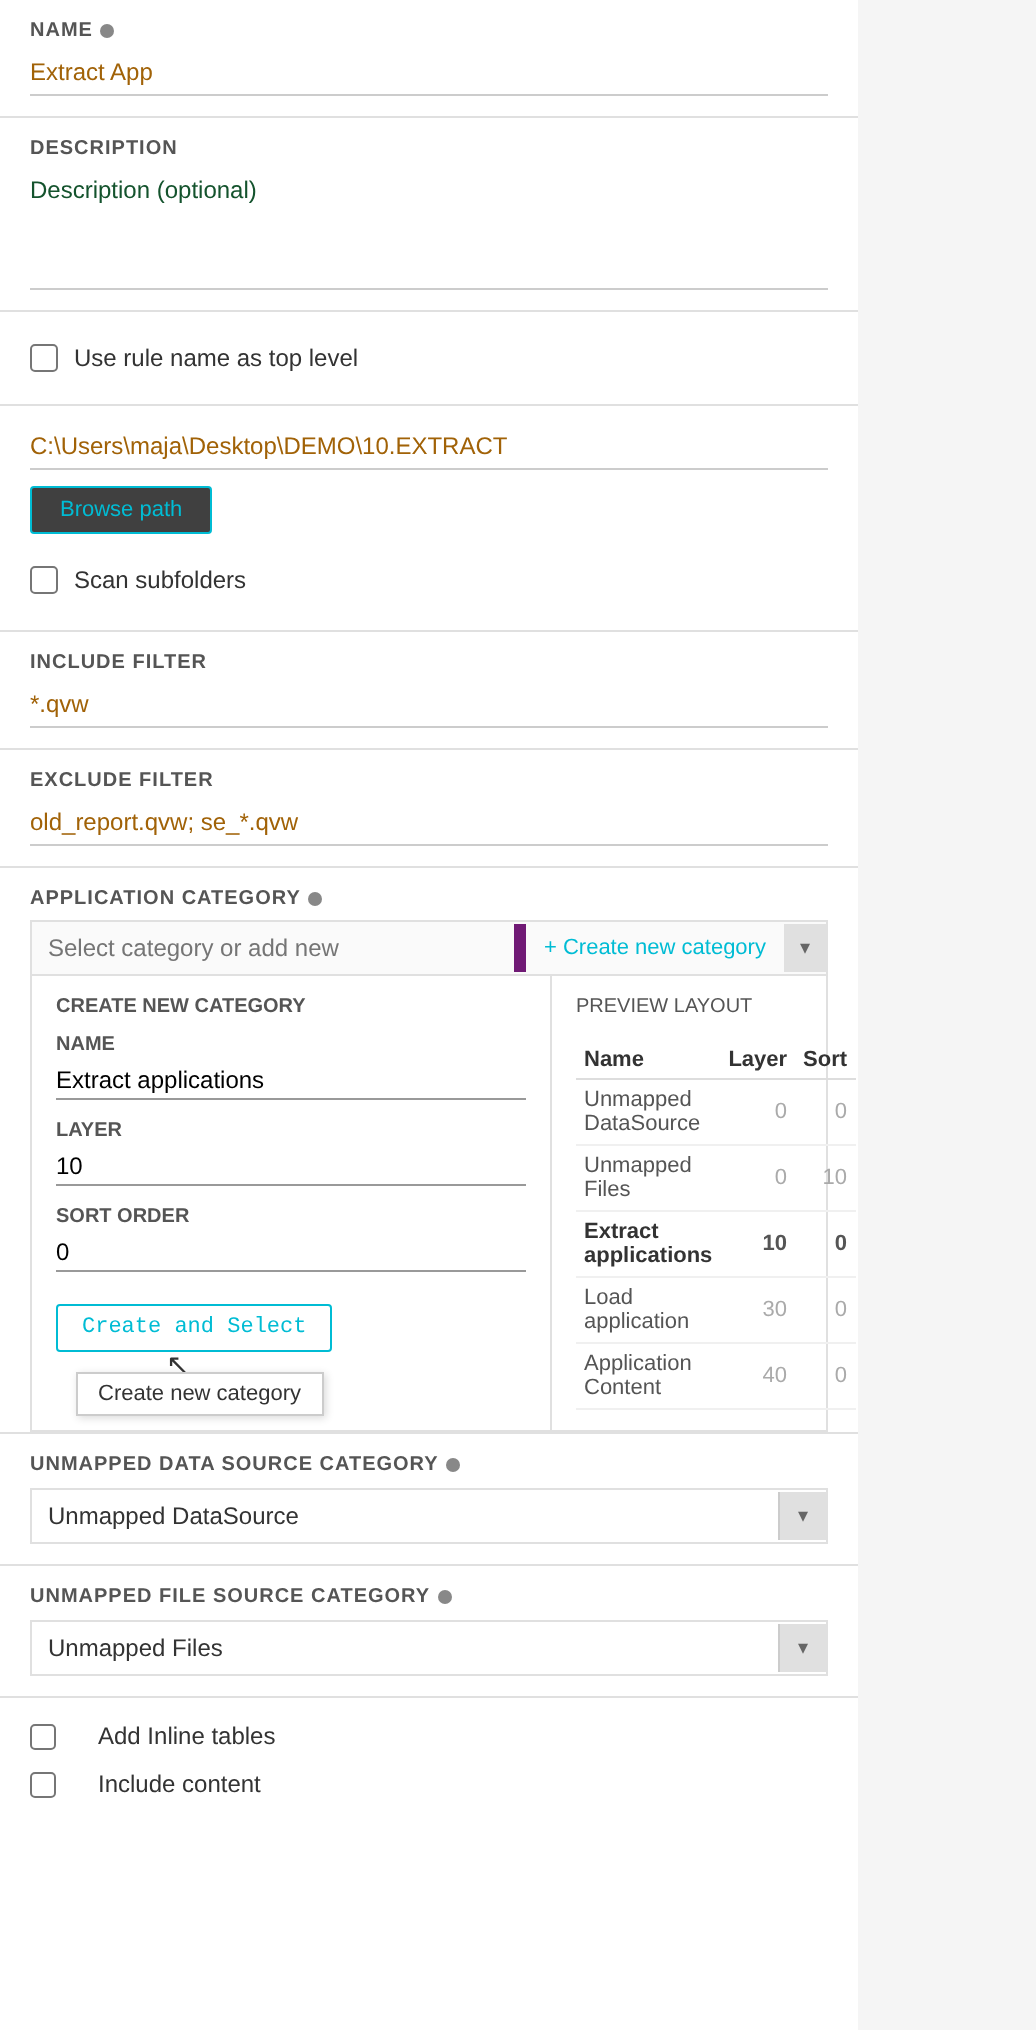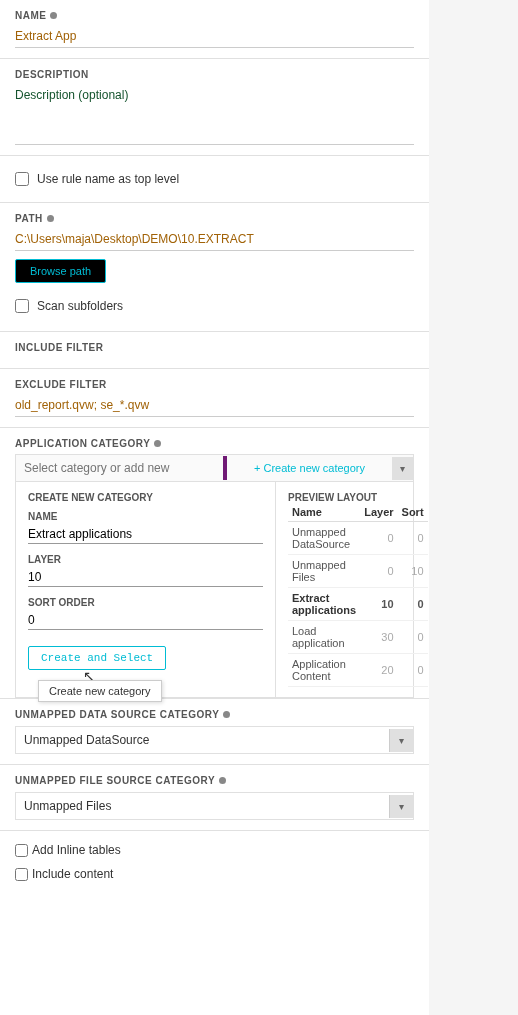--- a/index.html
+++ b/index.html
@@ -56,21 +56,21 @@
     .checkbox-row {
       display: flex;
       gap: 8px;
       margin: 8px 0;
     }
     .checkbox-row input[type=checkbox] {
       width: 14px;
       height: 14px;
     }
     .browse-btn {
-      background: #000000;
+      background: #404040;
       border: 1px solid #00bcd4;
       color: #00bcd4;
       padding: 5px 14px;
       font-size: 11px;
       cursor: pointer;
       border-radius: 2px;
       margin: 8px 0;
     }
 
     
@@ -90,24 +90,24 @@
       padding: 6px 8px;
       font-size: 12px;
       color: #4d7c0f;
       background: transparent;
       border: none;
       outline: none;
     }
     .create-new-btn {
       background: transparent;
       border: none;
-      border-left: 4px solid #701a75;
+      border-left: 6px solid #701a75;
       color: #00bcd4;
       font-size: 11px;
-      padding: 6px 27px;
+      padding: 6px 9px;
       cursor: pointer;
       white-space: nowrap;
     }
     .dropdown-arrow {
       background: #e0e0e0;
       border: none;
       padding: 6px 8px;
       cursor: pointer;
       font-size: 10px;
       color: #666;
@@ -188,24 +188,24 @@
       color: #333;
     }
 
     
     .preview-panel {
       flex: 1;
       padding: 10px 12px;
     }
     .preview-panel .panel-title {
       font-size: 10px;
-      font-weight: bold;
+      font-weight: normal;
       color: #555;
       text-transform: uppercase;
-      margin-bottom: 0;
+      margin-bottom: 12px;
     }
     .preview-table {
       width: 100%;
       border-collapse: collapse;
     }
     .preview-table th {
       font-size: 11px;
       font-weight: bold;
       color: #333;
       text-align: left;
@@ -253,21 +253,21 @@
       font-size: 10px;
       color: #666;
     }
     .checkbox-section {
       padding: 12px 15px;
       border-top: 1px solid #e0e0e0;
     }
     .checkbox-item {
       display: flex;
       align-items: center;
-      gap: 4px;
+      gap: 21px;
       margin-bottom: 10px;
     }
   </style>
 </head>
 <body>
 
 <div class="page-container">
 
   <div class="section">
     <div class="field-label">
@@ -283,34 +283,31 @@
   </div>
 
   <div class="section" style="padding-top:8px; padding-bottom:8px;">
     <div class="checkbox-row">
       <input type="checkbox" style="">
       <span>Use rule name as top level</span>
     </div>
   </div>
 
   <div class="section">
-    <div class="field-label">
-      <span>PATH</span>
-      <span class="required-dot"></span>
-    </div>
     <div class="field-value">C:\Users\maja\Desktop\DEMO\10.EXTRACT</div>
     <button class="browse-btn">Browse path</button>
     <div class="checkbox-row">
       <input type="checkbox" style="">
       <span>Scan subfolders</span>
     </div>
   </div>
 
   <div class="section">
     <div class="field-label">INCLUDE FILTER</div>
+    <div class="field-value">*.qvw</div>
   </div>
 
   <div class="section">
     <div class="field-label">EXCLUDE FILTER</div>
     <div class="field-value">old_report.qvw; se_*.qvw</div>
   </div>
 
   <div class="app-category-section">
     <div class="field-label">
       <span>APPLICATION CATEGORY</span>
@@ -365,21 +362,21 @@
       <td class="right">10</td>
       <td class="right">0</td>
     </tr>
               <tr>
       <td>Load application</td>
       <td class="right">30</td>
       <td class="right">0</td>
     </tr>
               <tr>
       <td>Application Content</td>
-      <td class="right">20</td>
+      <td class="right">40</td>
       <td class="right">0</td>
     </tr>
             </tbody>
         </table>
       </div>
     </div>
   </div>
 
   <div class="bottom-section">
     <div class="field-label">

